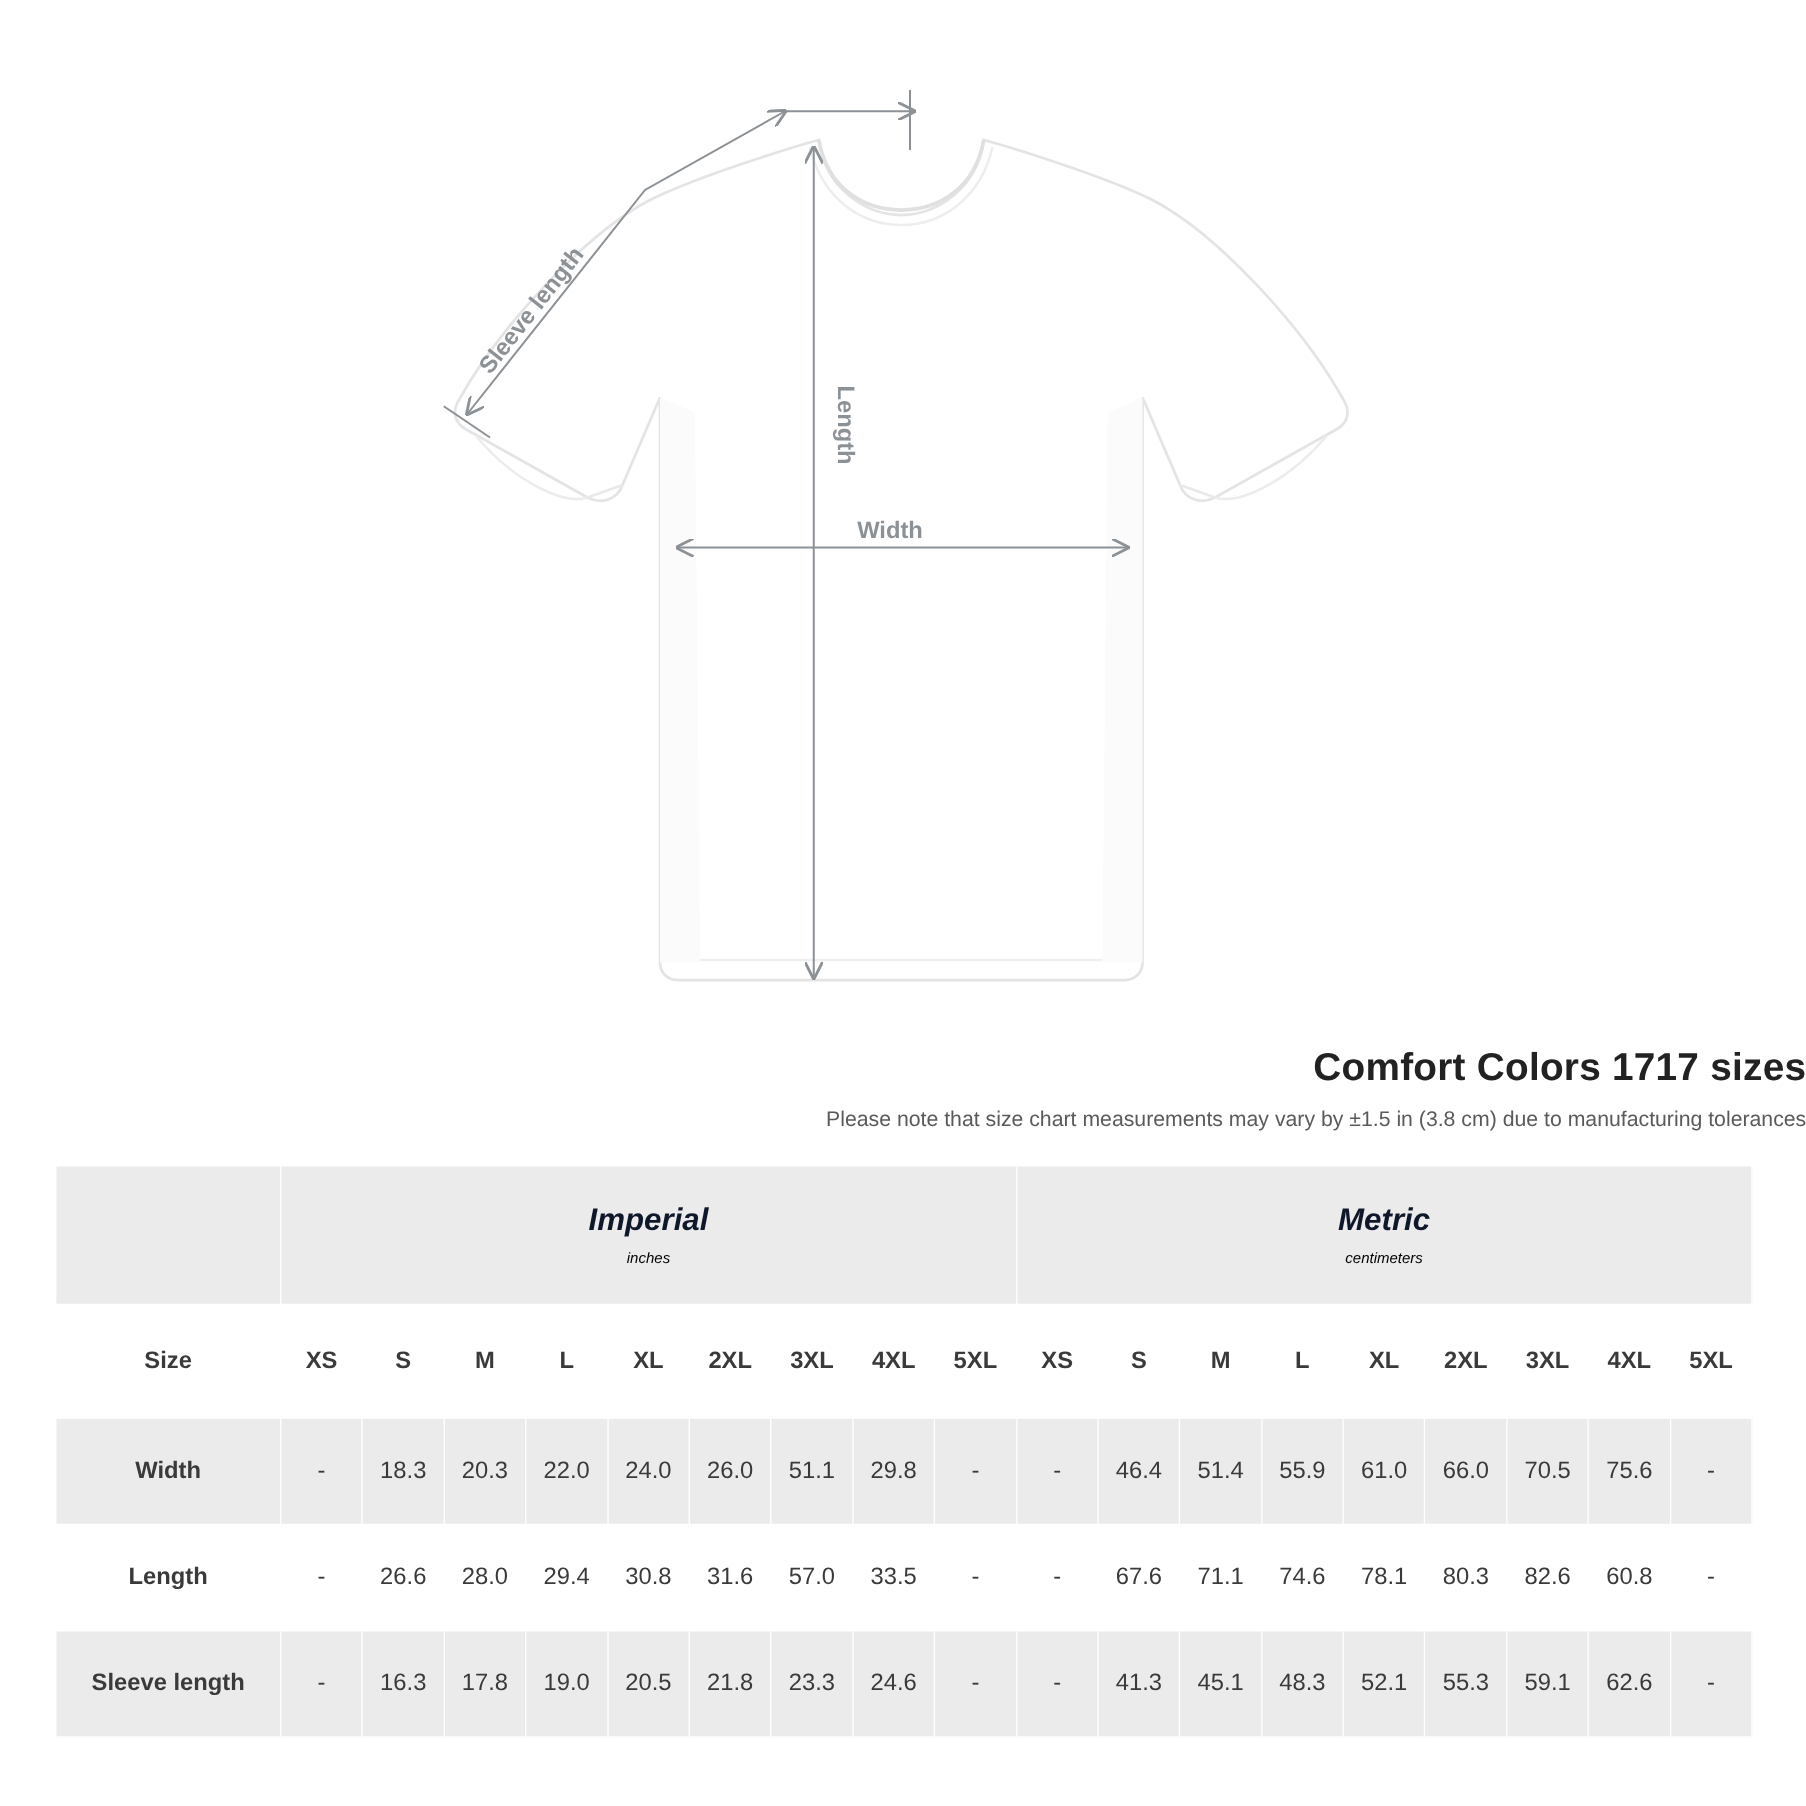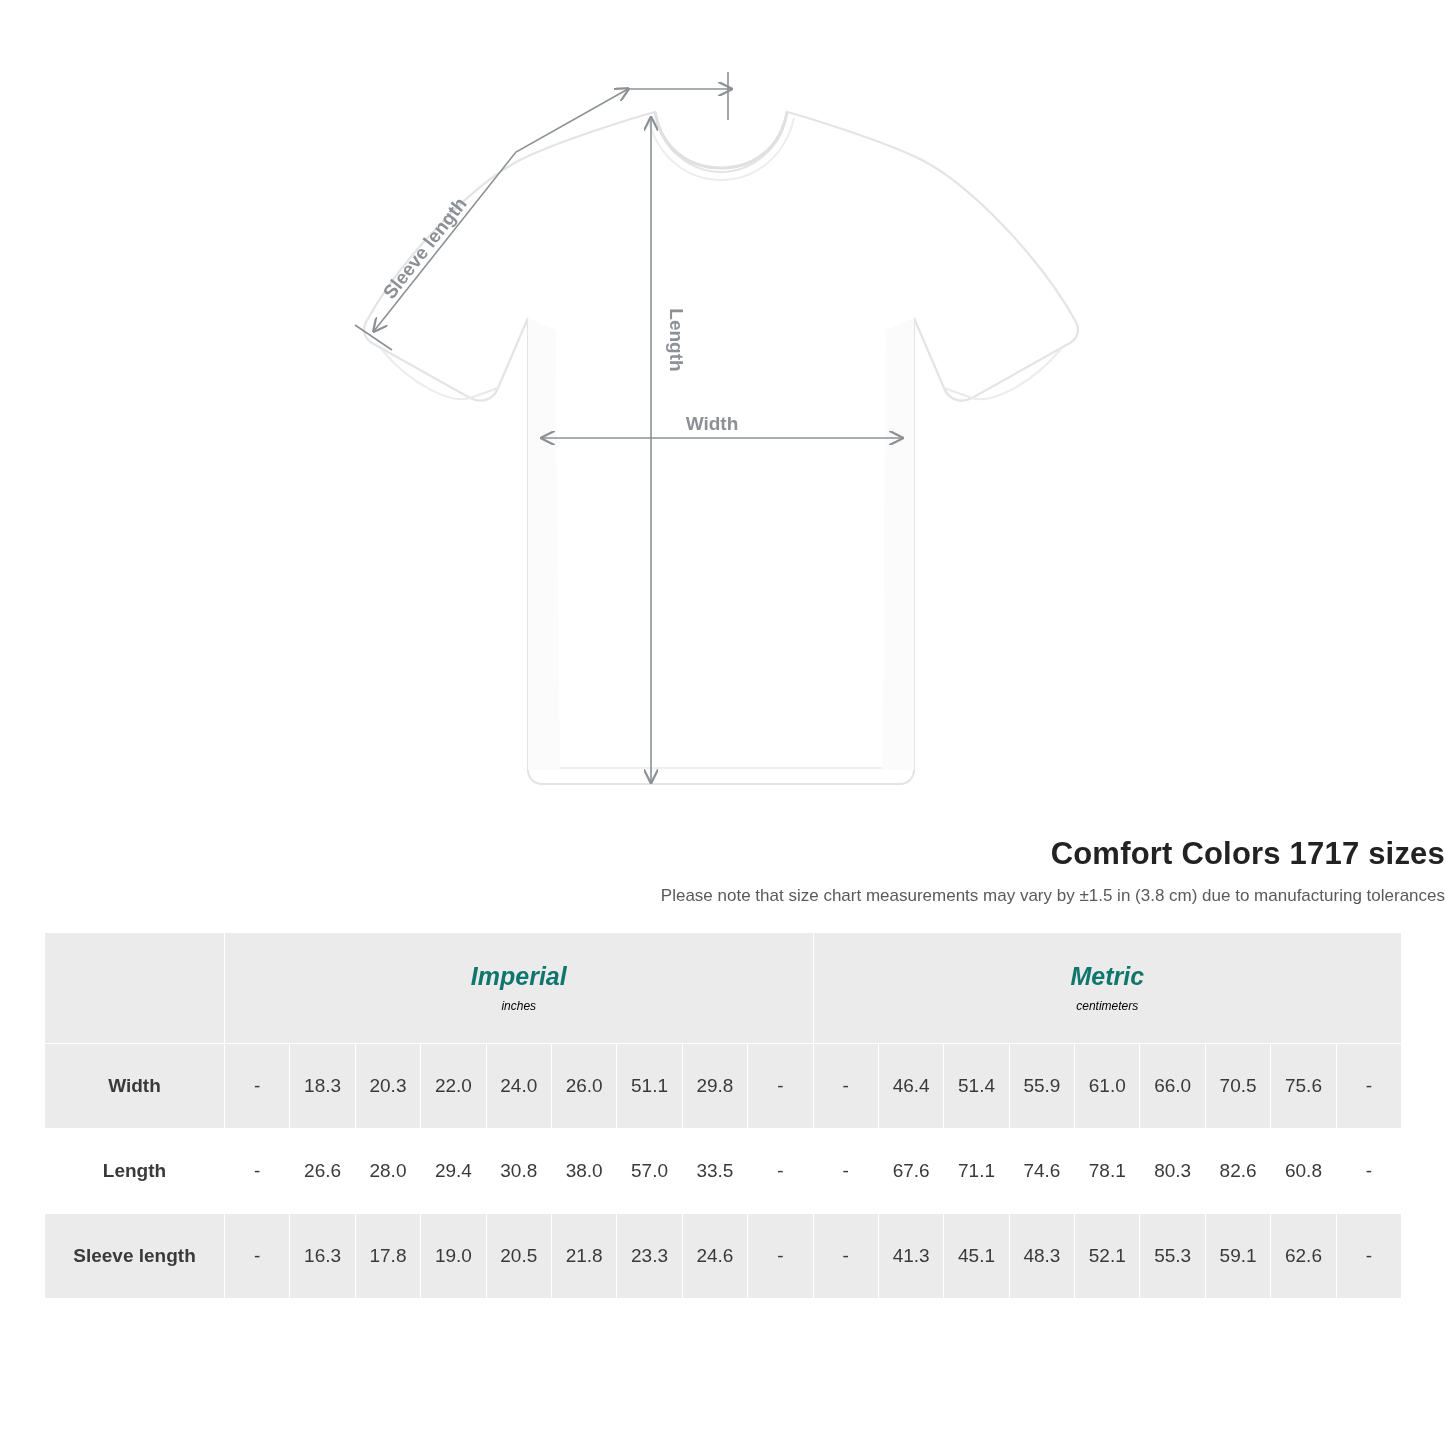--- a/index.html
+++ b/index.html
@@ -63,21 +63,21 @@
     vertical-align: middle;
   }
   .unit-head {
     background: #ebebeb;
     height: 108px;
   }
   .unit-name {
     font-size: 25px;
     font-style: italic;
     font-weight: bold;
-    color: #0f766e;
+    color: #0f172a;
     line-height: 1.1;
   }
   .unit-sub {
     font-size: 12px;
     font-style: italic;
     color: #000000;
     margin-top: 8px;
   }
   .hdr-row td {
     background: #ffffff;
@@ -195,20 +195,41 @@
           <td class="unit-head" colspan="9">
             <div class="unit-name">Imperial</div>
             <div class="unit-sub">inches</div>
           </td>
           <td class="unit-head" colspan="9">
             <div class="unit-name">Metric</div>
             <div class="unit-sub">centimeters</div>
           </td>
         </tr>
 
+        <tr class="hdr-row">
+          <td class="rowlabel">Size</td>
+          <td>XS</td>
+          <td>S</td>
+          <td>M</td>
+          <td>L</td>
+          <td>XL</td>
+          <td>2XL</td>
+          <td>3XL</td>
+          <td>4XL</td>
+          <td>5XL</td>
+          <td>XS</td>
+          <td>S</td>
+          <td>M</td>
+          <td>L</td>
+          <td>XL</td>
+          <td>2XL</td>
+          <td>3XL</td>
+          <td>4XL</td>
+          <td>5XL</td>
+        </tr>
 
         <tr class="data-row row-shaded">
           <td class="rowlabel">Width</td>
           <td>-</td>
           <td>18.3</td>
           <td>20.3</td>
           <td>22.0</td>
           <td>24.0</td>
           <td>26.0</td>
           <td>51.1</td>
@@ -225,21 +246,21 @@
           <td>-</td>
         </tr>
 
         <tr class="data-row row-plain">
           <td class="rowlabel">Length</td>
           <td>-</td>
           <td>26.6</td>
           <td>28.0</td>
           <td>29.4</td>
           <td>30.8</td>
-          <td>38.0</td>
+          <td>31.6</td>
           <td>57.0</td>
           <td>33.5</td>
           <td>-</td>
           <td>-</td>
           <td>67.6</td>
           <td>71.1</td>
           <td>74.6</td>
           <td>78.1</td>
           <td>80.3</td>
           <td>82.6</td>

